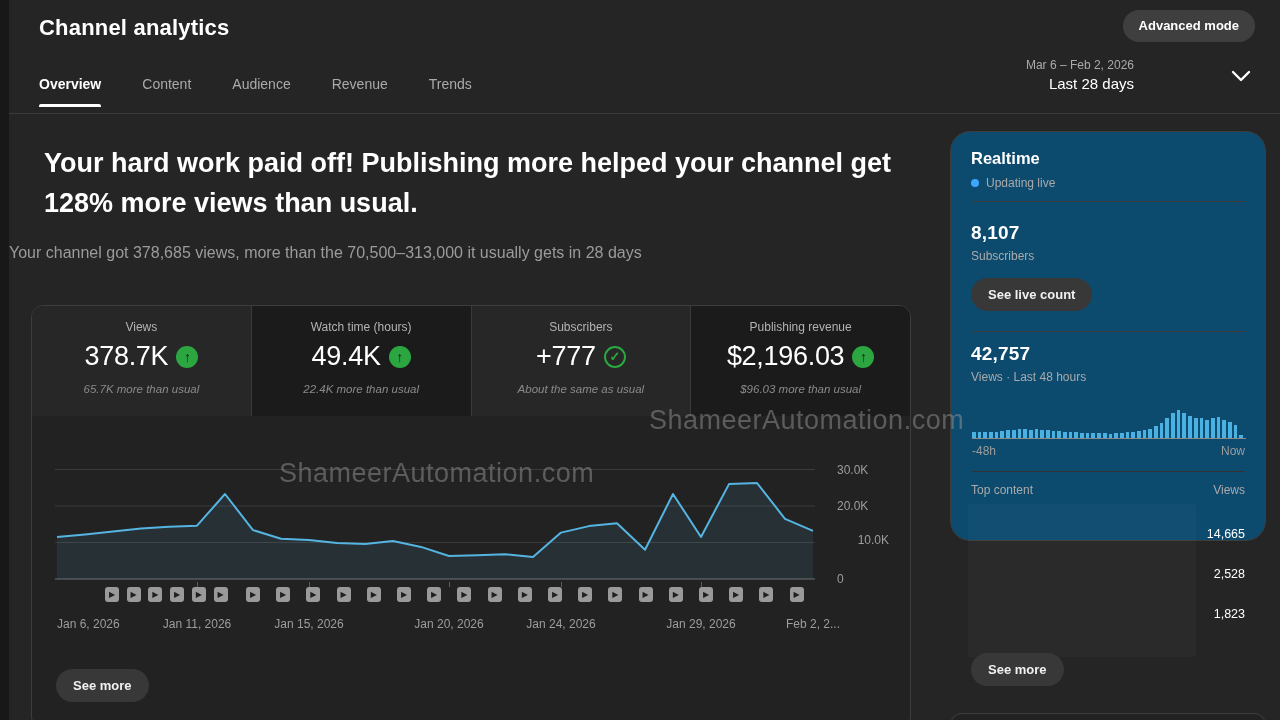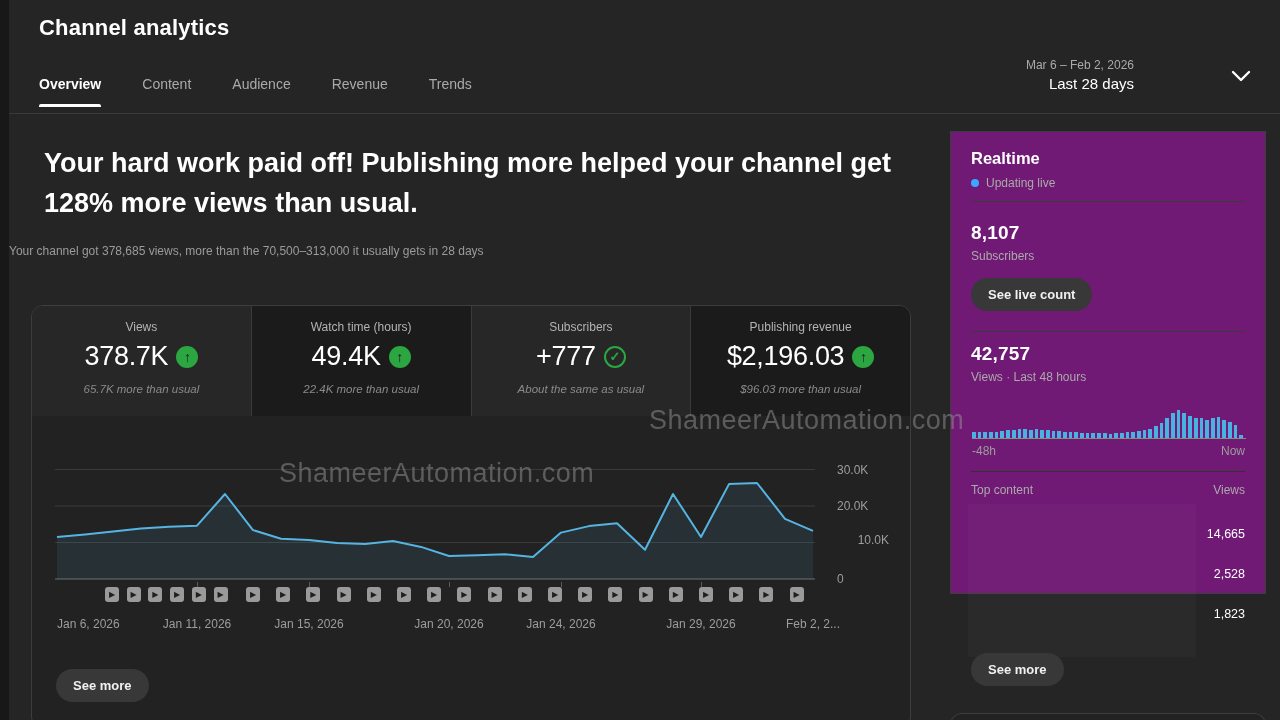--- a/index.html
+++ b/index.html
@@ -20,21 +20,21 @@
   .date-label { font-size:15px; color:#fff; }
   .chevron { position:absolute; right:38px; top:70px; width:20px; height:12px; cursor:pointer; }
   .tabs { position:absolute; left:30px; top:76px; display:flex; gap:41px; }
   .tab { font-size:14px; color:#aaa; padding-bottom:15px; position:relative; cursor:pointer; }
   .tab.active { color:#fff; font-weight:700; }
   .tab.active::after { content:""; position:absolute; left:0; right:0; bottom:0; height:3px; background:#fff; border-radius:2px 2px 0 0; }
   .header-divider { position:absolute; left:0; right:0; top:113px; height:1px; background:#3a3a3a; }
   
   .hero { position:absolute; left:0; top:143px; width:920px; text-align:left; }
   .headline { max-width:850px; margin:0 auto; font-size:27px; line-height:40px; font-weight:700; color:#fff; }
-  .subtitle { margin-top:21px; font-size:12px; color:#9b9b9b; }
+  .subtitle { margin-top:21px; font-size:16px; color:#9b9b9b; }
   
   .main-card {
     position:absolute; left:22px; top:305px; width:880px; height:424px;
     background:#222; border:1px solid #3d3d3d; border-radius:12px; overflow:hidden;
   }
   .metrics-row { display:flex; height:110px; }
   .metric-cell { flex:1; text-align:center; padding-top:14px; border-right:1px solid #3a3a3a; background:#272727; cursor:pointer; }
   .metric-cell:last-child { border-right:none; }
   .metric-cell.dark { background:#1b1b1b; }
   .metric-label { font-size:12px; color:#b3b3b3; margin-bottom:7px; }
@@ -46,22 +46,22 @@
   .ytick { position:absolute; left:805px; width:52px; height:14px; font-size:12px; color:#9d9d9d; }
   .play-btn { position:absolute; top:281px; width:14px; height:15px; background:#9a9a9a; border-radius:3px; border:none; cursor:pointer;
               display:flex; align-items:center; justify-content:center; color:#1f1f1f; font-size:8px; padding:0; }
   .xtick-label { position:absolute; top:311px; font-size:12px; color:#9d9d9d; white-space:nowrap; }
   .xtick-mark { position:absolute; top:276px; width:1px; height:5px; background:#5a5a5a; }
   .pill-btn { height:33px; padding:0 17px; background:#383838; border:none; border-radius:17px;
               color:#f1f1f1; font-size:13px; font-weight:700; font-family:inherit; cursor:pointer; }
   .main-see-more { position:absolute; left:24px; top:363px; }
   
   .realtime-card {
-    position:absolute; left:941px; top:131px; width:316px; height:463px;
-    background:#701a75; border:1px solid #3d3d3d; border-radius:0;
+    position:absolute; left:941px; top:131px; width:316px; height:410px;
+    background:#0c4a6e; border:1px solid #3d3d3d; border-radius:20px;
   }
   .rt-title { position:absolute; left:20px; top:17px; font-size:16.5px; font-weight:700; }
   .rt-status { position:absolute; left:20px; top:44px; display:flex; align-items:center; gap:7px; font-size:12px; color:#aaa; }
   .live-dot { width:8px; height:8px; border-radius:50%; background:#3ea6ff; }
   .rt-divider { position:absolute; left:20px; right:20px; height:1px; background:#3a3a3a; }
   .rt-big { position:absolute; left:20px; font-size:19px; font-weight:700; letter-spacing:.2px; }
   .rt-sub { position:absolute; left:20px; font-size:12px; color:#aaa; }
   .rt-live-btn { position:absolute; left:20px; top:146px; }
   .rt-bars { position:absolute; left:21px; top:277px; width:274px; height:30px; display:flex; align-items:flex-end; gap:2px; border-bottom:1px solid #8a8a8a; }
   .rt-bar { width:3.7px; background:#4ab2e2; flex:none; }
@@ -74,20 +74,21 @@
                   border:1px solid #3d3d3d; border-bottom:none; border-radius:12px 12px 0 0; background:#222; }
   
   .watermark { position:absolute; z-index:50; font-size:27px; color:rgba(150,150,150,.5); letter-spacing:.5px; pointer-events:none; }
 </style>
 </head>
 <body>
 
 <div class="page">
 
   <div class="page-title">Channel analytics</div>
+  <button class="advanced-btn">Advanced mode</button>
   <div class="date-picker-text">
     <div class="date-range">Mar 6 – Feb 2, 2026</div>
     <div class="date-label">Last 28 days</div>
   </div>
   <svg class="chevron" viewBox="0 0 20 12">
     <polyline points="2,2 10,10 18,2" fill="none" stroke="#fff" stroke-width="2.4" stroke-linecap="round" stroke-linejoin="round"></polyline>
   </svg>
   <div class="tabs" id="tabs">
       <div class="tab active">Overview</div>
       <div class="tab">Content</div>

